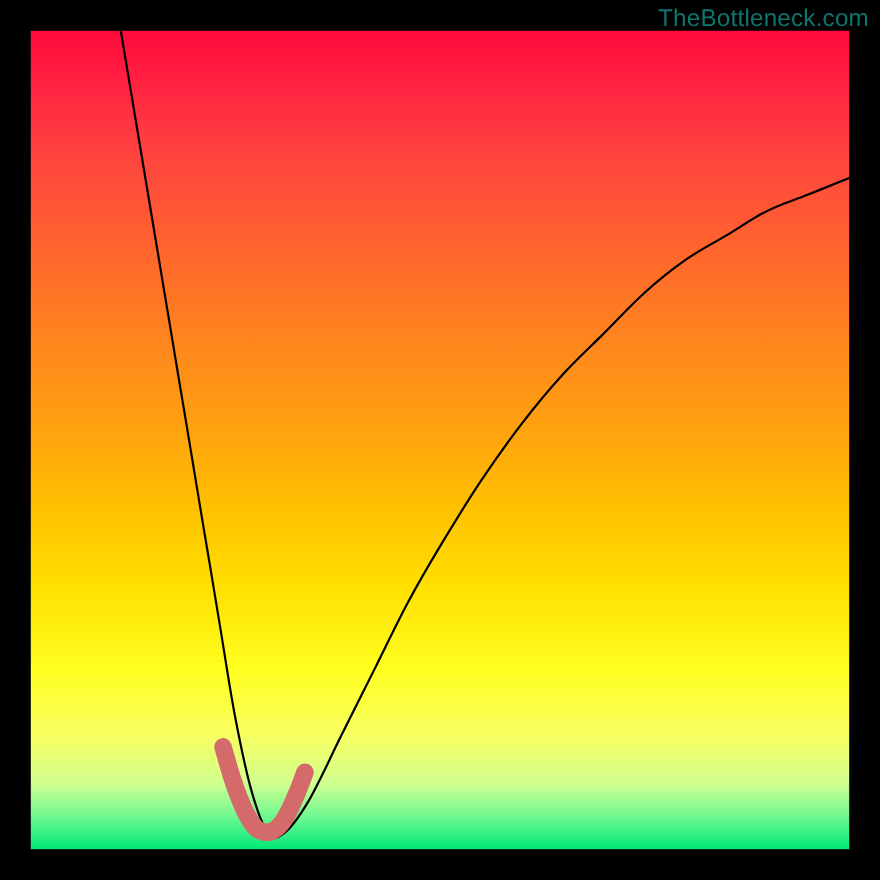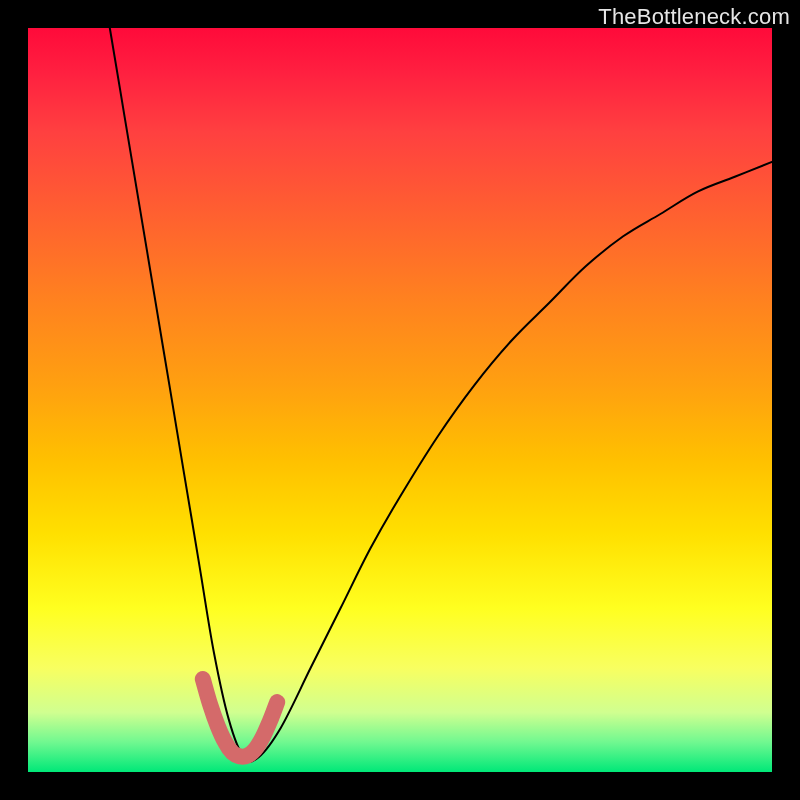--- a/index.html
+++ b/index.html
@@ -29,21 +29,21 @@
       #ffff20 78%,
       #f8ff60 86%,
       #d0ff90 92%,
       #70f890 96%,
       #00e878 100%);
   }
   .watermark {
     position: absolute;
     top: 4px;
     right: 10px;
-    color: #e5e5e5;
+    color: #0f766e;
     font-size: 22px;
     font-weight: 500;
     letter-spacing: 0.2px;
     user-select: none;
   }
   svg.curve {
     position: absolute;
     left: 0;
     top: 0;
     width: 744px;

